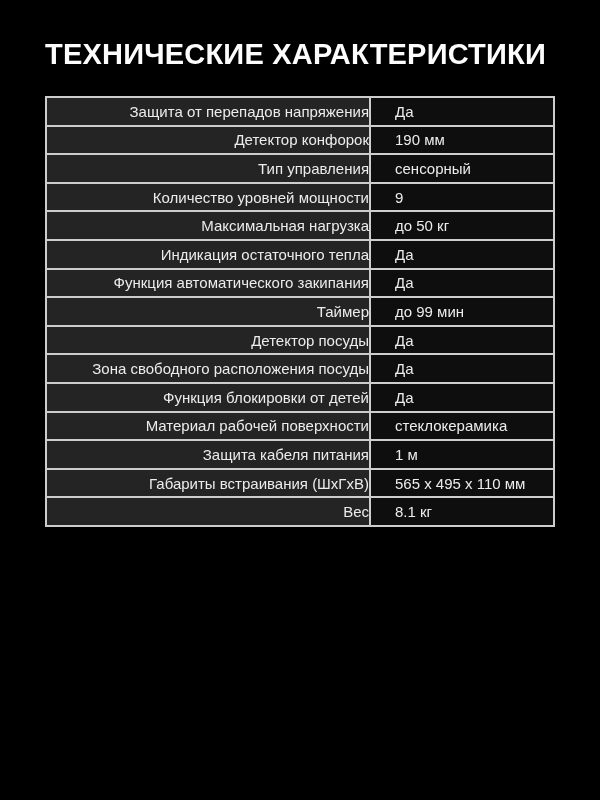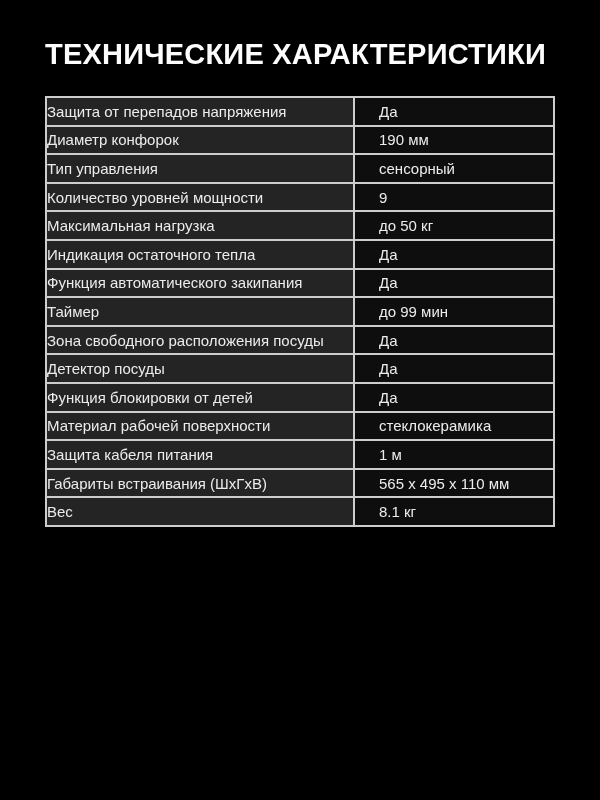--- a/index.html
+++ b/index.html
@@ -42,39 +42,41 @@
     font-size:15px;
     color:var(--text-col);
     vertical-align:middle;
     padding:0;
     overflow:hidden;
     white-space:nowrap;
   }
   .spec-table td.label-cell{
     width:306px;
     background:var(--label-bg);
+    padding-left:16px;
+    text-align:right;
   }
   .spec-table td.value-cell{
     background:var(--value-bg);
     padding-left:24px;
   }
 </style>
 </head>
 <body>
 
 <div class="page">
   <h1 class="title">ТЕХНИЧЕСКИЕ ХАРАКТЕРИСТИКИ</h1>
   <table class="spec-table">
     <tbody>
         <tr>
           <td class="label-cell">Защита от перепадов напряжения</td>
           <td class="value-cell">Да</td>
         </tr>
         <tr>
-          <td class="label-cell">Диаметр конфорок</td>
+          <td class="label-cell">Детектор конфорок</td>
           <td class="value-cell">190 мм</td>
         </tr>
         <tr>
           <td class="label-cell">Тип управления</td>
           <td class="value-cell">сенсорный</td>
         </tr>
         <tr>
           <td class="label-cell">Количество уровней мощности</td>
           <td class="value-cell">9</td>
         </tr>
@@ -88,25 +90,25 @@
         </tr>
         <tr>
           <td class="label-cell">Функция автоматического закипания</td>
           <td class="value-cell">Да</td>
         </tr>
         <tr>
           <td class="label-cell">Таймер</td>
           <td class="value-cell">до 99 мин</td>
         </tr>
         <tr>
-          <td class="label-cell">Зона свободного расположения посуды</td>
+          <td class="label-cell">Детектор посуды</td>
           <td class="value-cell">Да</td>
         </tr>
         <tr>
-          <td class="label-cell">Детектор посуды</td>
+          <td class="label-cell">Зона свободного расположения посуды</td>
           <td class="value-cell">Да</td>
         </tr>
         <tr>
           <td class="label-cell">Функция блокировки от детей</td>
           <td class="value-cell">Да</td>
         </tr>
         <tr>
           <td class="label-cell">Материал рабочей поверхности</td>
           <td class="value-cell">стеклокерамика</td>
         </tr>

